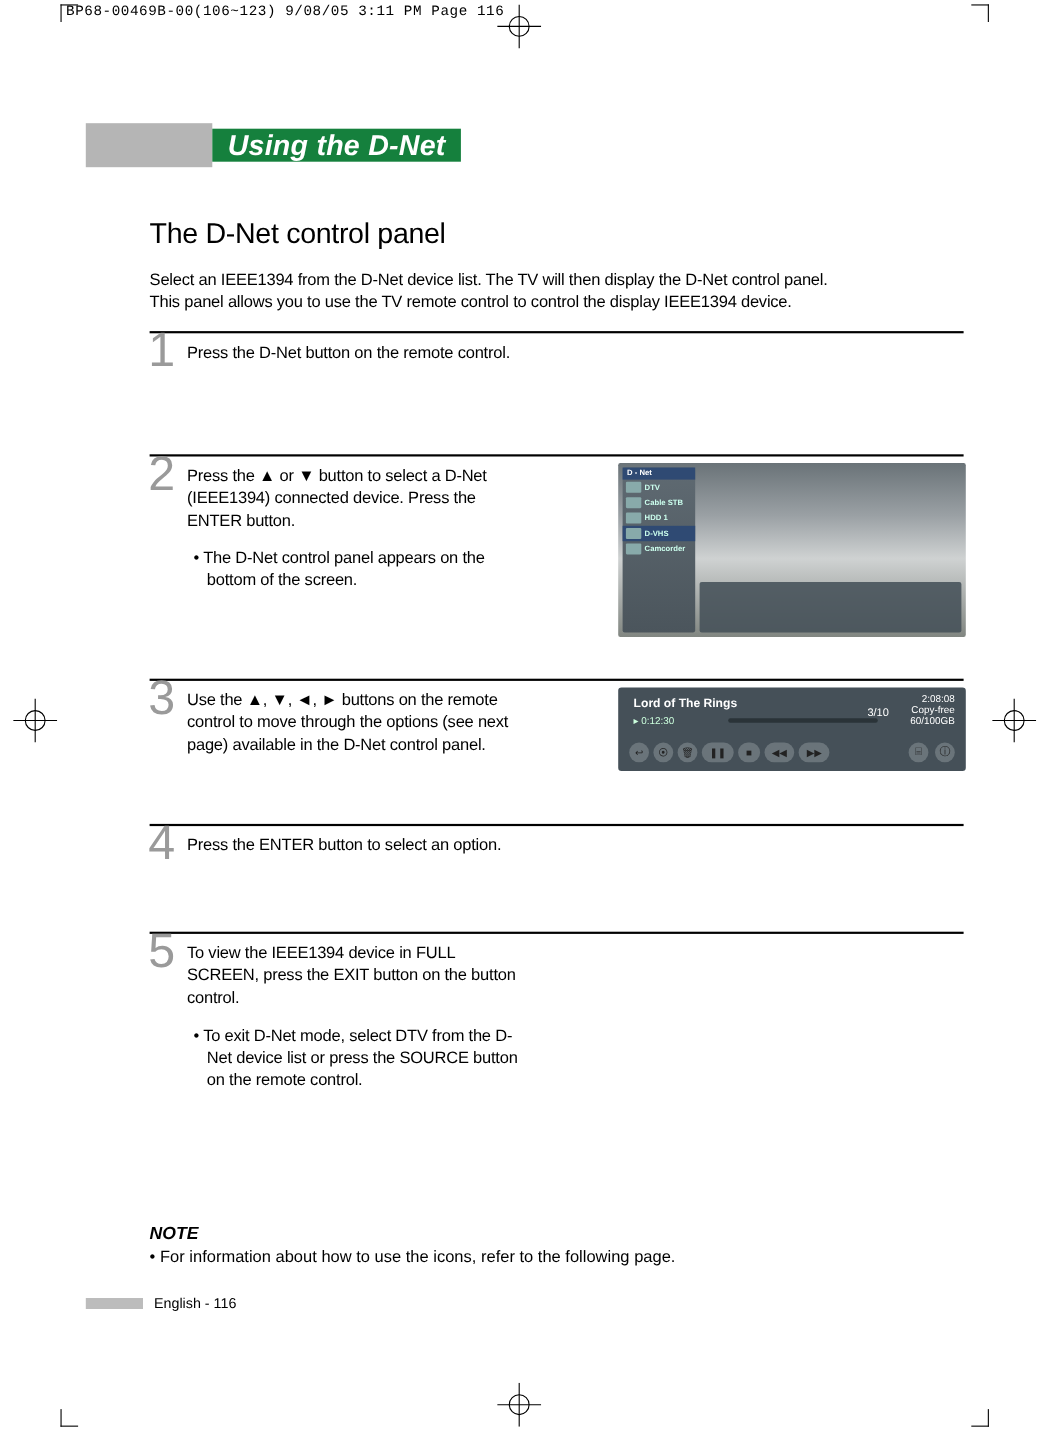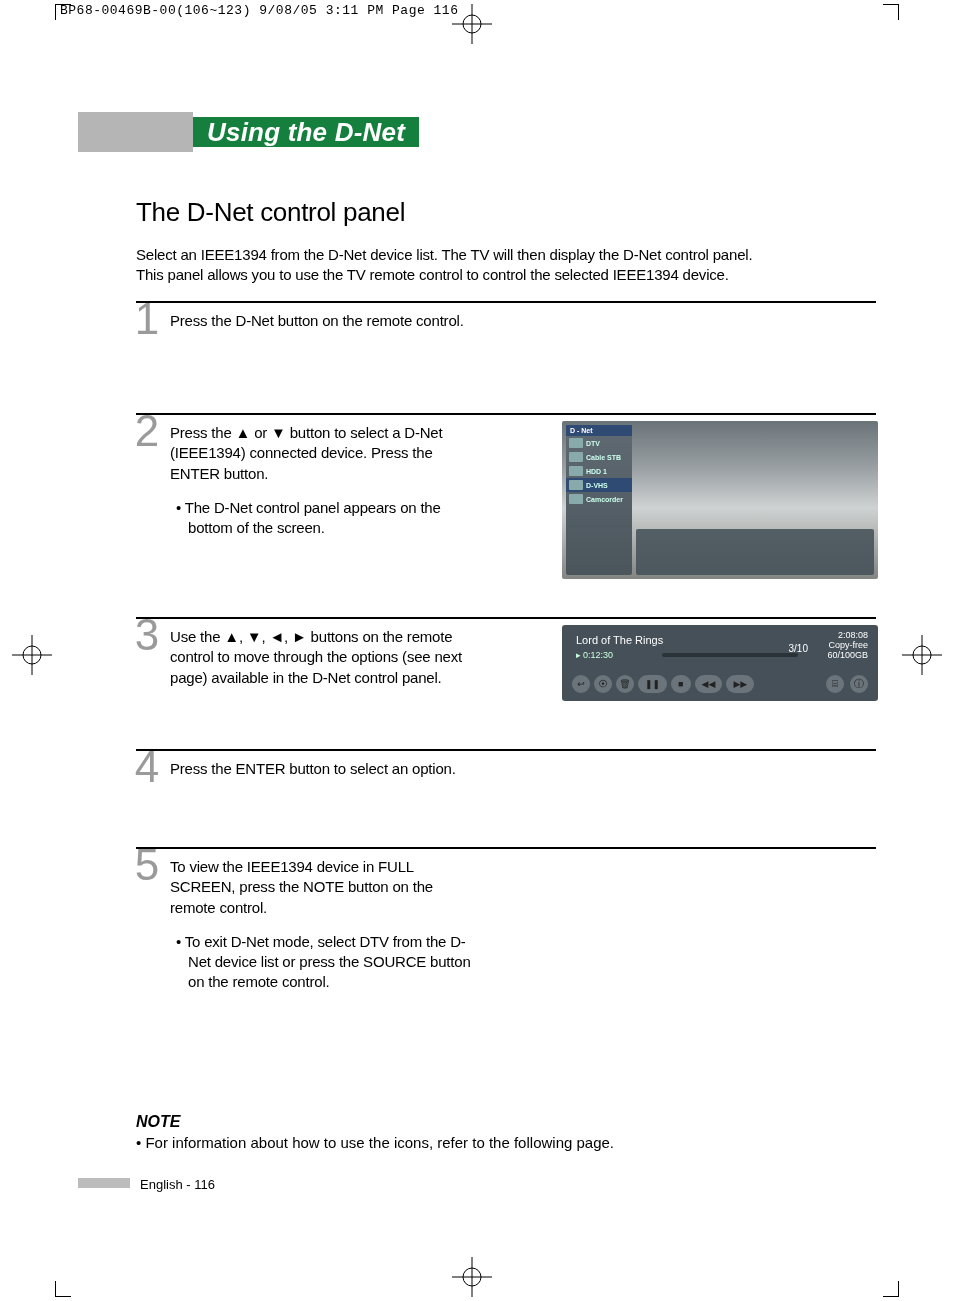--- a/index.html
+++ b/index.html
@@ -24,32 +24,32 @@
   .intro{font:300 15px/1.35 Helvetica,Arial;margin:0 0 16px 58px;max-width:700px;letter-spacing:-.2px}
   .steps{margin-left:58px}
   .step{border-top:2px solid #000;padding:8px 0 34px 0;position:relative;min-height:60px}
   .num{position:absolute;left:-6px;top:-6px;font:300 44px/1 Helvetica,Arial;color:#9a9a9a;width:34px;text-align:center}
   .step-body{margin-left:34px;font:300 15px/1.35 Helvetica,Arial;max-width:310px;letter-spacing:-.2px}
   .step-body .sub{margin-top:14px;padding-left:18px;text-indent:-12px}
   .screenshot{position:absolute;right:-2px;top:6px}
   .note-block{position:absolute;bottom:148px;left:136px;right:78px}
   .note-block .n{font:italic 700 16px/1 Helvetica,Arial}
   .note-block .nt{font:300 15px/1.4 Helvetica,Arial;margin-top:2px}
-  .footer{position:absolute;bottom:110px;left:78px;display:flex;align-items:flex-start;gap:10px}
+  .footer{position:absolute;bottom:110px;left:78px;display:flex;align-items:center;gap:10px}
   .footer .bar{width:52px;height:10px;background:#bcbcbc}
   .footer .t{font:300 13px/1 Helvetica,Arial}
   
   .mock-full{width:316px;height:158px;background:linear-gradient(#6a7378,#9aa0a4 30%,#cfd2d2 55%,#818681 100%);position:relative;border-radius:2px;overflow:hidden}
   .mock-full .side{position:absolute;left:4px;top:4px;width:66px;bottom:4px;background:linear-gradient(#5f6a72,#4b555c);border-radius:2px;font:700 7px/1 Arial;color:#fff}
   .mock-full .side .hd{background:#2f4a73;padding:2px 4px}
   .mock-full .side .it{display:flex;align-items:center;gap:3px;padding:2px 3px;color:#cfe}
   .mock-full .side .it .ic{width:14px;height:10px;background:#8aa;border-radius:1px;flex:0 0 auto}
   .mock-full .panel{position:absolute;right:4px;bottom:4px;left:74px;height:46px;background:#445058dd;border-radius:2px}
   .mock-panel{width:316px;height:76px;background:#455058;border-radius:3px;color:#fff;position:relative;font:10px/1 Arial}
-  .mock-panel .title{position:absolute;left:14px;top:10px;font-weight:400;font-size:11px}
+  .mock-panel .title{position:absolute;left:14px;top:10px;font-weight:700;font-size:11px}
   .mock-panel .count{position:absolute;right:70px;top:19px;font-size:10px}
   .mock-panel .dur{position:absolute;right:10px;top:6px;font-size:9px;text-align:right;line-height:1.1}
   .mock-panel .time{position:absolute;left:14px;top:26px;font-size:9px;color:#cfd}
   .mock-panel .time::before{content:"▸ ";color:#cfd}
   .mock-panel .bar{position:absolute;left:100px;top:28px;right:80px;height:4px;background:#2a3338;border-radius:2px}
   .mock-panel .ctrl{position:absolute;left:10px;bottom:8px;display:flex;gap:4px}
   .mock-panel .ctrl span{width:18px;height:18px;border-radius:50%;background:#6a747a;display:inline-flex;align-items:center;justify-content:center;font-size:9px;color:#222}
   .mock-panel .ctrl .pill{width:auto;border-radius:9px;padding:0 7px}
   .mock-panel .rctrl{position:absolute;right:10px;bottom:8px;display:flex;gap:6px}
   .mock-panel .rctrl span{width:18px;height:18px;border-radius:50%;background:#6a747a;display:inline-flex;align-items:center;justify-content:center;font-size:10px;color:#222}
@@ -85,21 +85,21 @@
       <line x1="0" y1="20" x2="40" y2="20" stroke="#000"></line>
     </svg>
 
   <div class="content">
     <div class="title-bar">
       <div class="grey"></div>
       <span class="title-wrap"><span class="text">Using the D-Net</span></span>
     </div>
 
     <h2>The D-Net control panel</h2>
-    <p class="intro"><span>Select an IEEE1394 from the D-Net device list. The TV will then display the D-Net control panel.</span><br><span>This panel allows you to use the TV remote control to control the selected IEEE1394 device.</span></p>
+    <p class="intro"><span>Select an IEEE1394 from the D-Net device list. The TV will then display the D-Net control panel.</span><br><span>This panel allows you to use the TV remote control to control the display IEEE1394 device.</span></p>
 
     <div class="steps">
 
       <div class="step" style="min-height:60px;padding-bottom:42px">
         <div class="num">1</div>
         <div class="step-body">Press the D-Net button on the remote control.</div>
       </div>
 
       <div class="step" style="min-height:160px">
         <div class="num">2</div>
@@ -165,21 +165,21 @@
       </div>
 
       <div class="step" style="min-height:48px;padding-bottom:40px">
         <div class="num">4</div>
         <div class="step-body">Press the ENTER button to select an option.</div>
       </div>
 
       <div class="step" style="border-bottom:none">
         <div class="num">5</div>
         <div class="step-body">
-          <div>To view the IEEE1394 device in FULL SCREEN, press the NOTE button on the remote control.</div>
+          <div>To view the IEEE1394 device in FULL SCREEN, press the EXIT button on the button control.</div>
           <div class="sub">• To exit D-Net mode, select DTV from the D-Net device list or press the SOURCE button on the remote control.</div>
         </div>
       </div>
 
     </div>
   </div>
 
   <div class="note-block">
     <div class="n">NOTE</div>
     <div class="nt">• For information about how to use the icons, refer to the following page.</div>

